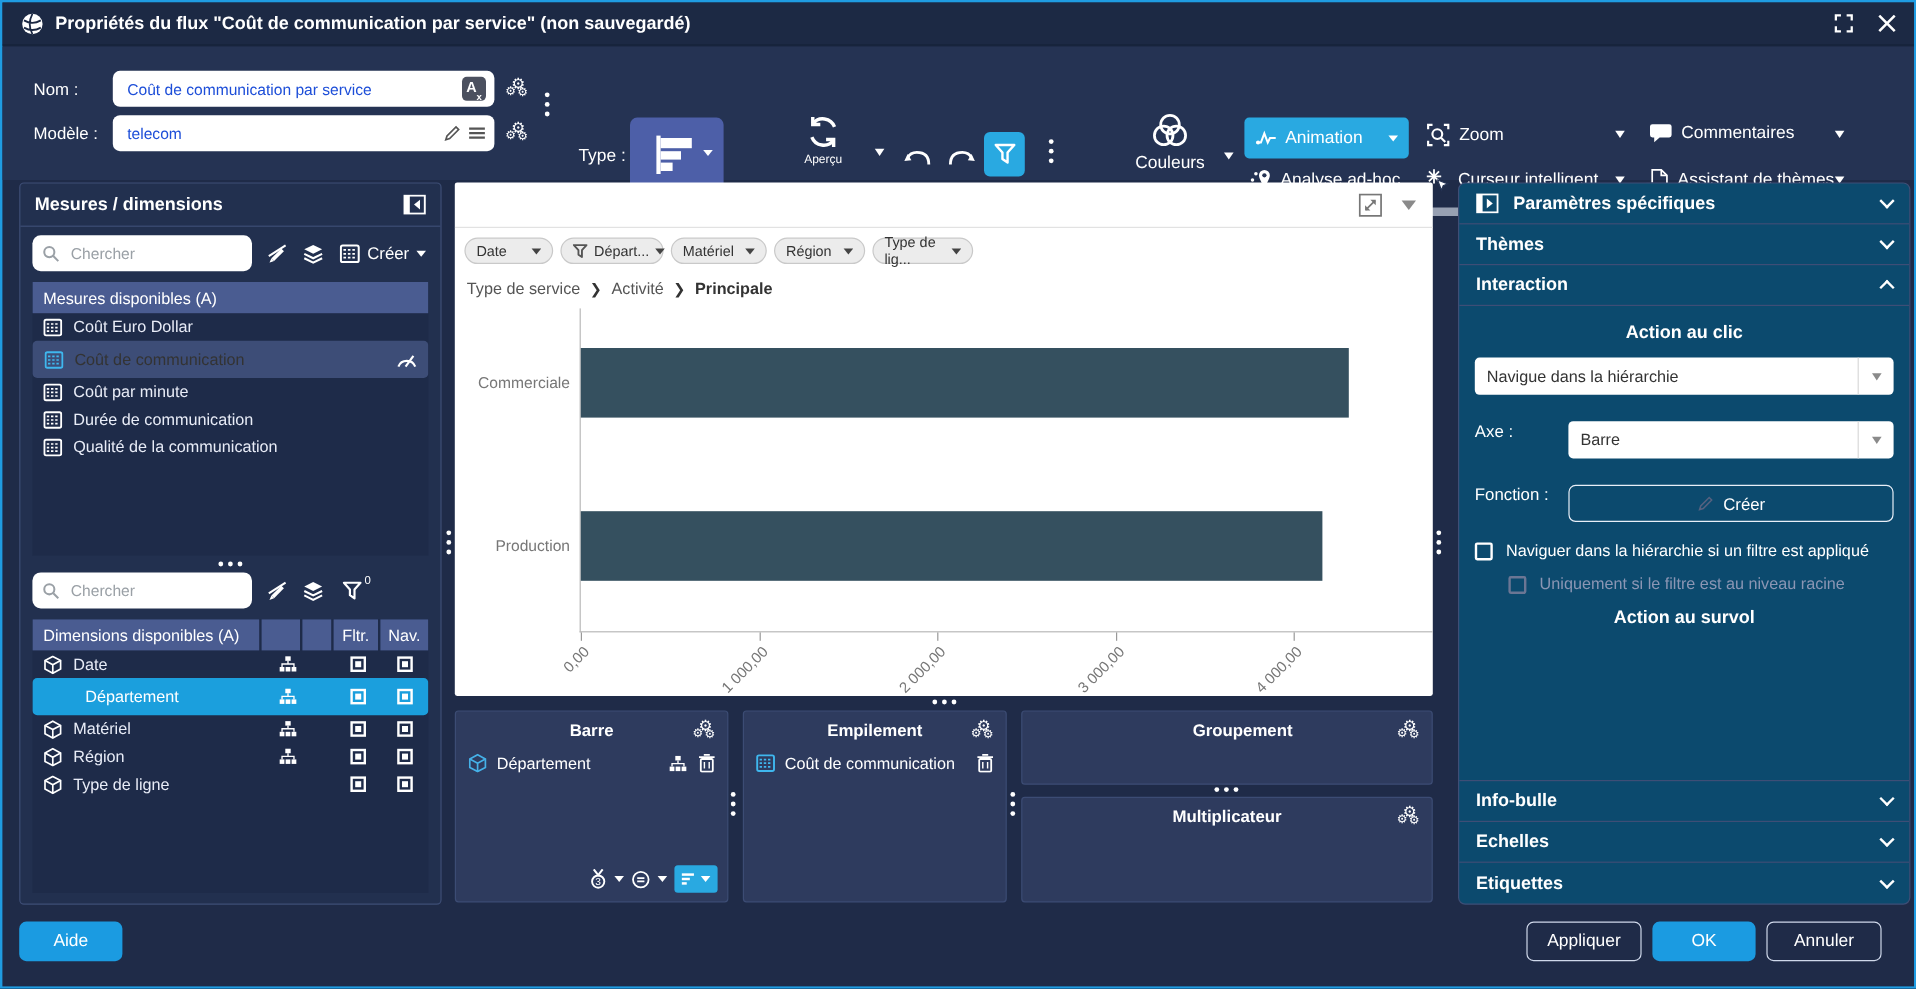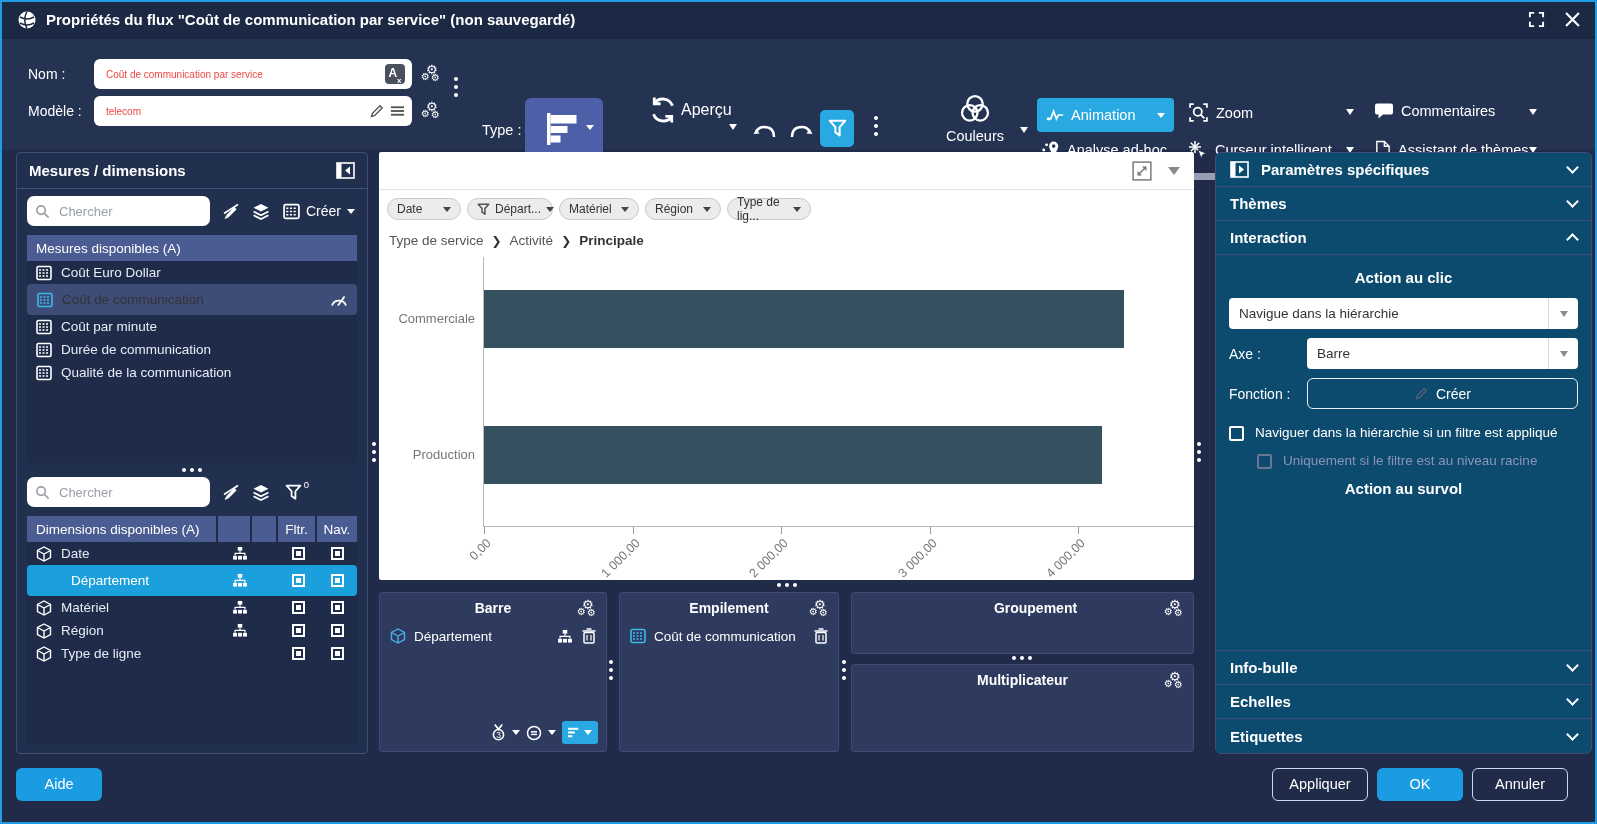--- a/index.html
+++ b/index.html
@@ -15,21 +15,21 @@
   .tb-title{font-weight:bold;font-size:15px;}
   .tb-right{margin-left:auto;display:flex;align-items:center;gap:20px;color:#fff;}
 
   
   .toolbar{position:absolute;left:0;top:37px;right:0;height:111px;background:#253353;}
   .frm{position:absolute;left:26px;top:20px;display:flex;flex-direction:column;gap:7px;}
   .frow{display:flex;align-items:center;height:30px;}
   .frow>label{width:66px;font-size:14px;}
   .inpwrap{width:318px;height:30px;background:#fff;border-radius:6px;display:flex;align-items:center;
            padding:0 7px 0 10px;gap:5px;}
-  .inpwrap input{border:0;outline:0;flex:1;min-width:0;font-size:10px;color:#ef4444;background:transparent;
+  .inpwrap input{border:0;outline:0;flex:1;min-width:0;font-size:13px;color:#1d4ed8;background:transparent;
                  font-family:inherit;}
   .tr-ic{width:20px;height:20px;background:#4b505f;border-radius:4px;color:#fff;font-size:12px;
          font-weight:bold;display:flex;align-items:flex-start;justify-content:center;line-height:19px;}
   .tr-ic small{font-size:8px;margin-top:7px;}
   .fld-ic{color:#555;}
   .gears{color:#fff;margin-left:9px;position:relative;width:20px;height:22px;}
   .gears b{position:absolute;font-weight:normal;font-size:13px;line-height:1;}
   .gears b:nth-child(1){left:5px;top:0;}
   .gears b:nth-child(2){left:0;top:9px;font-size:10px;}
   .gears b:nth-child(3){left:10px;top:10px;font-size:10px;}
@@ -40,22 +40,22 @@
   .caret{width:0;height:0;border-left:4.5px solid transparent;border-right:4.5px solid transparent;
          border-top:6px solid #fff;}
   .caret.sm{border-left-width:4px;border-right-width:4px;border-top-width:5px;}
   .caret.gray{border-top-color:#8a8a8a;}
   .caret.dark{border-top-color:#444;}
   .abs{position:absolute;}
   .type-label{left:480px;top:83px;font-size:14.5px;}
   .type-btn{left:523px;top:59px;width:78px;height:61px;background:#4d5fa8;border-radius:6px;
             display:flex;align-items:center;justify-content:center;cursor:pointer;}
   .type-btn .caret{position:absolute;right:9px;top:28px;}
-  .apercu{left:646px;top:56px;width:76px;display:flex;flex-direction:row;align-items:center;
-          font-size:16px;gap:3px;}
+  .apercu{left:646px;top:56px;width:76px;display:flex;flex-direction:column;align-items:center;
+          font-size:10px;gap:3px;}
   .tool-item{display:flex;align-items:center;gap:7px;font-size:14.5px;color:#fff;}
   .filter-btn{left:818px;top:71px;width:34px;height:37px;background:#29a9e1;border-radius:5px;
               display:flex;align-items:center;justify-content:center;}
   .couleurs{left:933px;top:54px;width:80px;display:flex;flex-direction:column;align-items:center;gap:4px;
             font-size:14.5px;}
   .animation-btn{left:1035px;top:59px;width:137px;height:34px;background:#29a9e1;border-radius:4px;
                  display:flex;align-items:center;gap:6px;padding:0 9px;font-size:14.5px;}
   .animation-btn .caret{margin-left:auto;}
   .hscroll{left:908px;top:134px;width:364px;height:7px;background:#97a0b2;border-radius:4px;}
 
@@ -151,21 +151,21 @@
   .rp-sec .chev{margin-left:auto;}
   .chev{width:9px;height:9px;border-right:2.5px solid #fff;border-bottom:2.5px solid #fff;
         transform:rotate(45deg);margin-top:-4px;}
   .chev.up{transform:rotate(225deg);margin-top:4px;}
   .rp-content{padding:4px 13px 10px 13px;display:flex;flex-direction:column;flex:1;border-bottom:1px solid #3e4e76;}
   .h-action{text-align:center;font-weight:bold;font-size:15px;margin:10px 0 6px 0;}
   .sel{height:31px;background:#fff;border-radius:4px;display:flex;align-items:center;padding-left:10px;
        font-size:13.5px;color:#333;}
   .sel .dd{margin-left:auto;width:30px;align-self:stretch;border-left:1px solid #d9d9d9;display:flex;
            align-items:center;justify-content:center;}
-  .rrow{display:flex;align-items:center;gap:8px;margin-top:9px;font-size:14px;}
+  .rrow{display:flex;align-items:flex-start;gap:8px;margin-top:22px;font-size:14px;}
   .rrow>label{width:70px;flex:none;}
   .rrow .sel{flex:1;}
   .btn-creer{flex:1;height:31px;border:1px solid #e8eef7;border-radius:6px;background:transparent;
              color:#fff;font-size:14px;display:flex;align-items:center;justify-content:center;gap:7px;
              font-family:inherit;}
   .btn-creer .pic{color:#55617f;}
   .chkrow{display:flex;align-items:center;gap:11px;margin-top:15px;font-size:13.5px;line-height:1.35;}
   .cbx2{width:15px;height:15px;border:2px solid #fff;border-radius:2px;flex:none;}
   .chkrow.sub{margin:10px 0 0 28px;color:#8b96b4;}
   .chkrow.sub .cbx2{border-color:#6b7694;}

